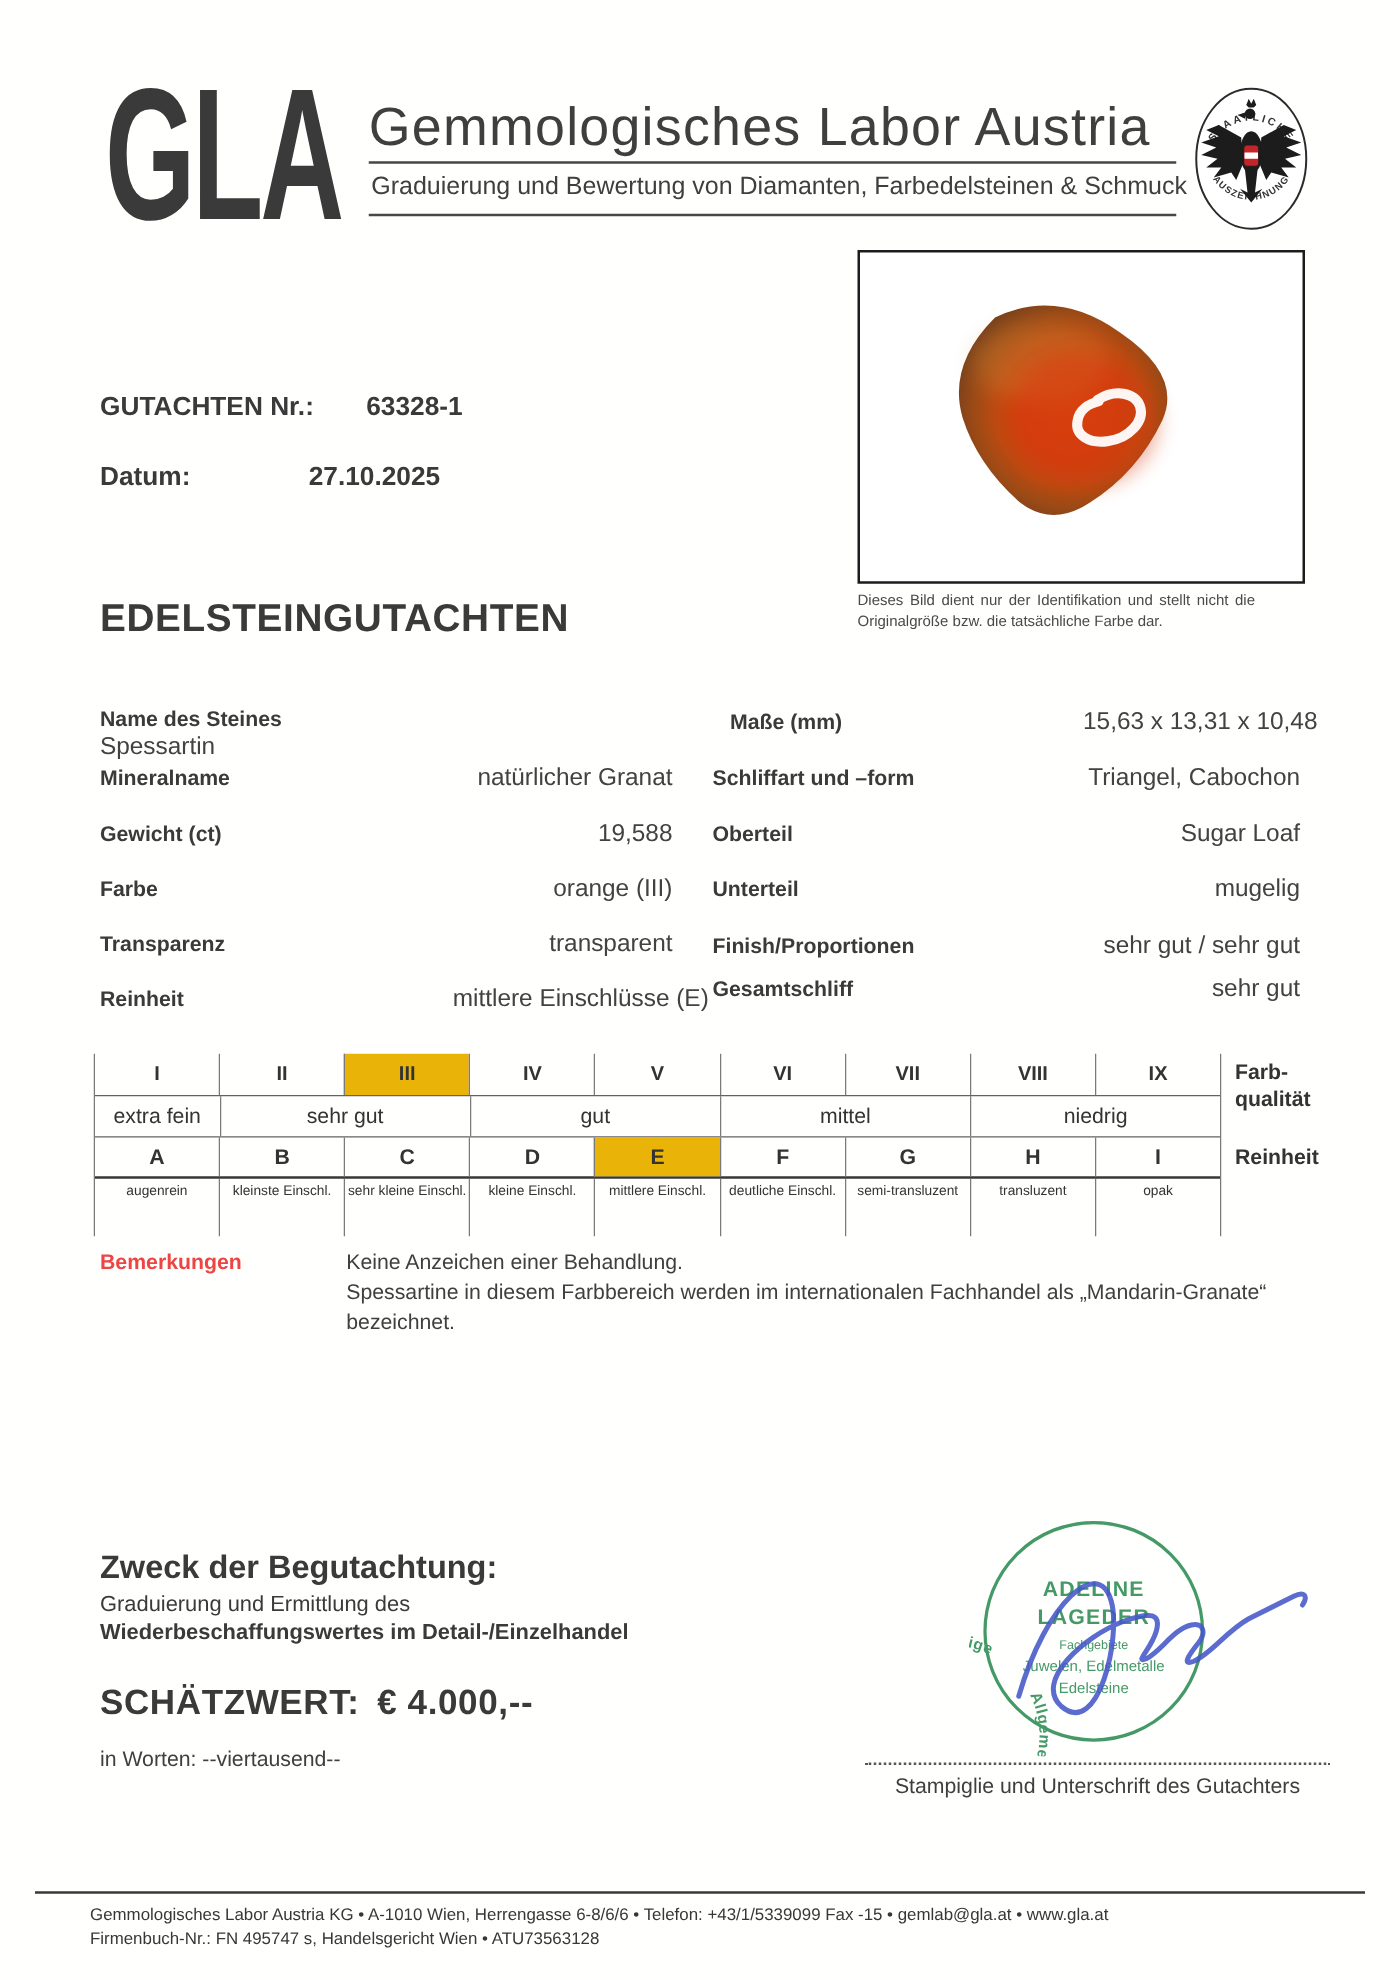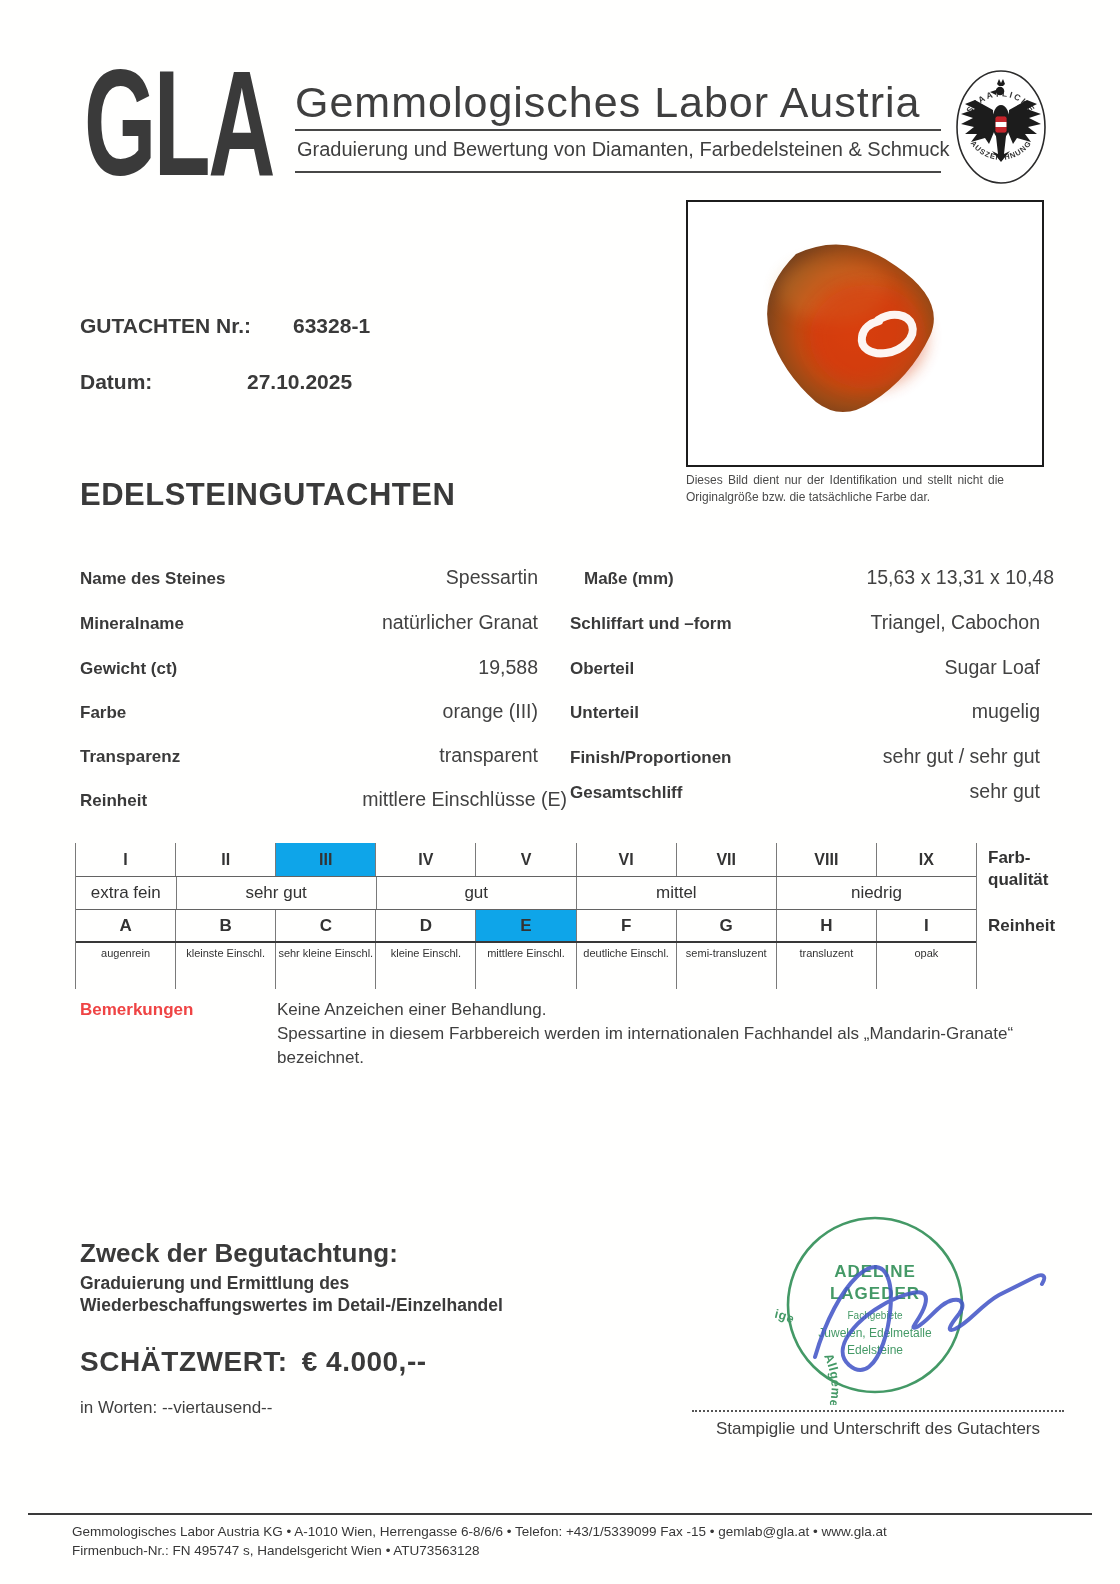--- a/index.html
+++ b/index.html
@@ -44,30 +44,30 @@
   .grow>div{border-left:1px solid #7a7a7a; text-align:center; box-sizing:border-box; color:#333;}
   .grow>div:first-child{border-left:none;}
   .row-romans{height:33px; border-bottom:1px solid #636363;}
   .row-romans>div{flex:1; line-height:33px; font-size:16px; font-weight:600;}
   .row-groups{height:32px; border-bottom:1px solid #636363;}
   .row-groups>div{line-height:32px; font-size:17px;}
   .row-letters{height:31px; border-bottom:2px solid #383838;}
   .row-letters>div{flex:1; line-height:31px; font-size:17px; font-weight:600;}
   .row-descs{height:46px;}
   .row-descs>div{flex:1; font-size:11px; line-height:1.3; padding-top:3px;}
-  .hl{background:#0ea5e9;}
+  .hl{background:#eab308;}
   .gt-label{font-size:17px; font-weight:700; color:#333; line-height:1.3;}
 
   
   .rem-label{left:80px; top:1000px; font-size:17px; font-weight:700; color:#ef4444;}
   .rem-text{left:277px; top:998px; width:748px; font-size:17px; line-height:1.42; color:#3f3f3f;}
 
   
   .purpose-title{left:80px; top:1238px; font-size:26px; font-weight:700; color:#3a3a3a;}
-  .purpose-line1{left:80px; top:1273px; font-size:17.5px; font-weight:700; color:#3a3a3a;}
+  .purpose-line1{left:80px; top:1273px; font-size:17.5px; font-weight:400; color:#3a3a3a;}
   .purpose-line2{left:80px; top:1295px; font-size:17.5px; font-weight:700; color:#3a3a3a;}
   .value-line{left:80px; top:1346px; font-size:28px; font-weight:700; color:#3a3a3a; letter-spacing:0.5px;}
   .value-line .amount{margin-left:14px;}
   .in-words{left:80px; top:1398px; font-size:17px; color:#3f3f3f;}
 
   
   .stamp{left:775px; top:1205px;}
   .sig-line{left:692px; top:1410px; width:372px; border-top:2px dotted #555;}
   .sig-caption{left:692px; top:1419px; width:372px; text-align:center; font-size:17px; color:#3f3f3f;}
 
@@ -137,21 +137,21 @@
         <ellipse cx="145" cy="88" rx="55" ry="32" fill="#d08a38" opacity="0.30" filter="url(#soft)"></ellipse>
         <ellipse cx="180" cy="135" rx="58" ry="52" fill="#d63a0c" opacity="0.45" filter="url(#soft)"></ellipse>
         <path d="M 190 118 c 14 -9 30 -6 34 5 c 4 12 -9 26 -26 28 c -15 2 -26 -5 -24 -16 c 1 -9 9 -14 17 -16" stroke="#ffffff" stroke-width="8" fill="none" stroke-linecap="round" opacity="0.95"></path>
       </g>
     </svg>
   </div>
   <div class="abs photo-caption">Dieses Bild dient nur der Identifikation und stellt nicht die Originalgröße bzw. die tatsächliche Farbe dar.</div>
 
   <div class="abs doc-title">EDELSTEINGUTACHTEN</div>
 
-  <div class="spec-row spec-left" style="top:566px;">
+  <div class="spec-row spec-left" style="top:566px;flex-direction:column;">
     <span class="lbl">Name des Steines</span>
     <span class="val">Spessartin</span>
   </div>
   <div class="spec-row spec-left" style="top:611px;">
     <span class="lbl">Mineralname</span>
     <span class="val">natürlicher Granat</span>
   </div>
   <div class="spec-row spec-left" style="top:656px;">
     <span class="lbl">Gewicht (ct)</span>
     <span class="val">19,588</span>

